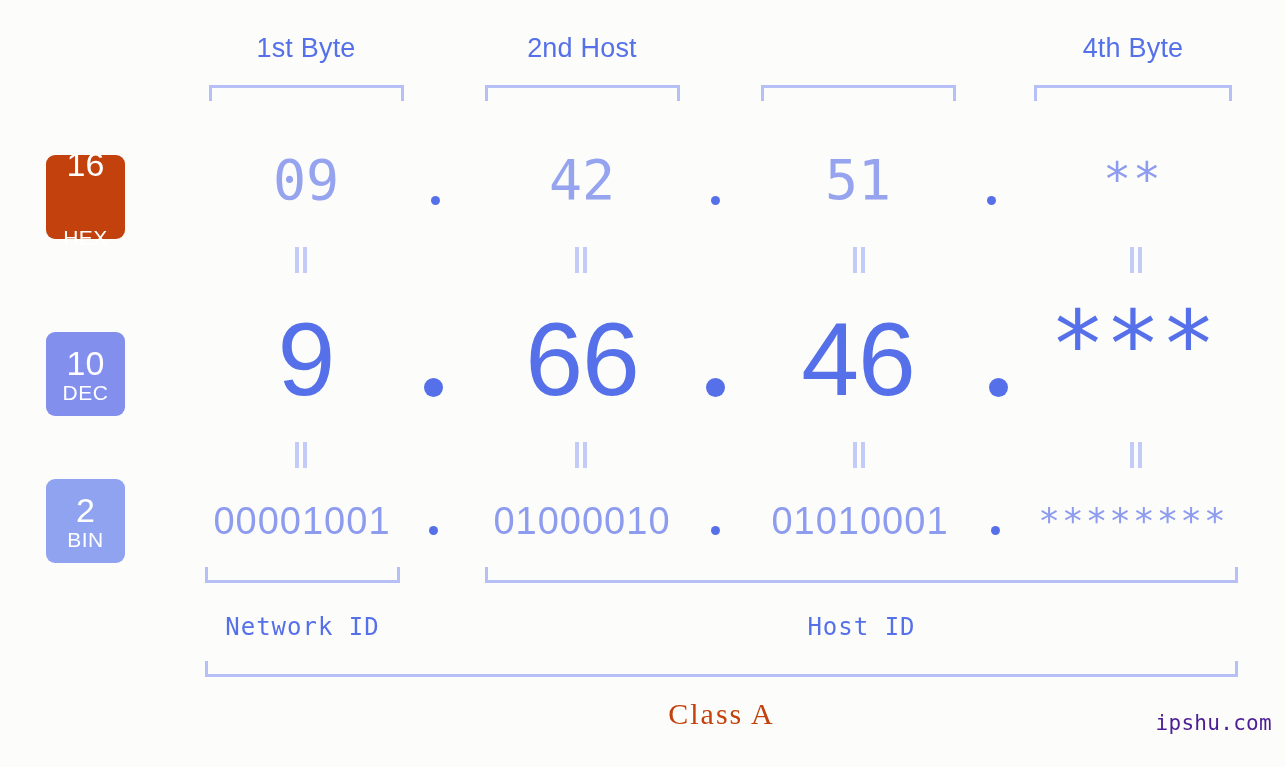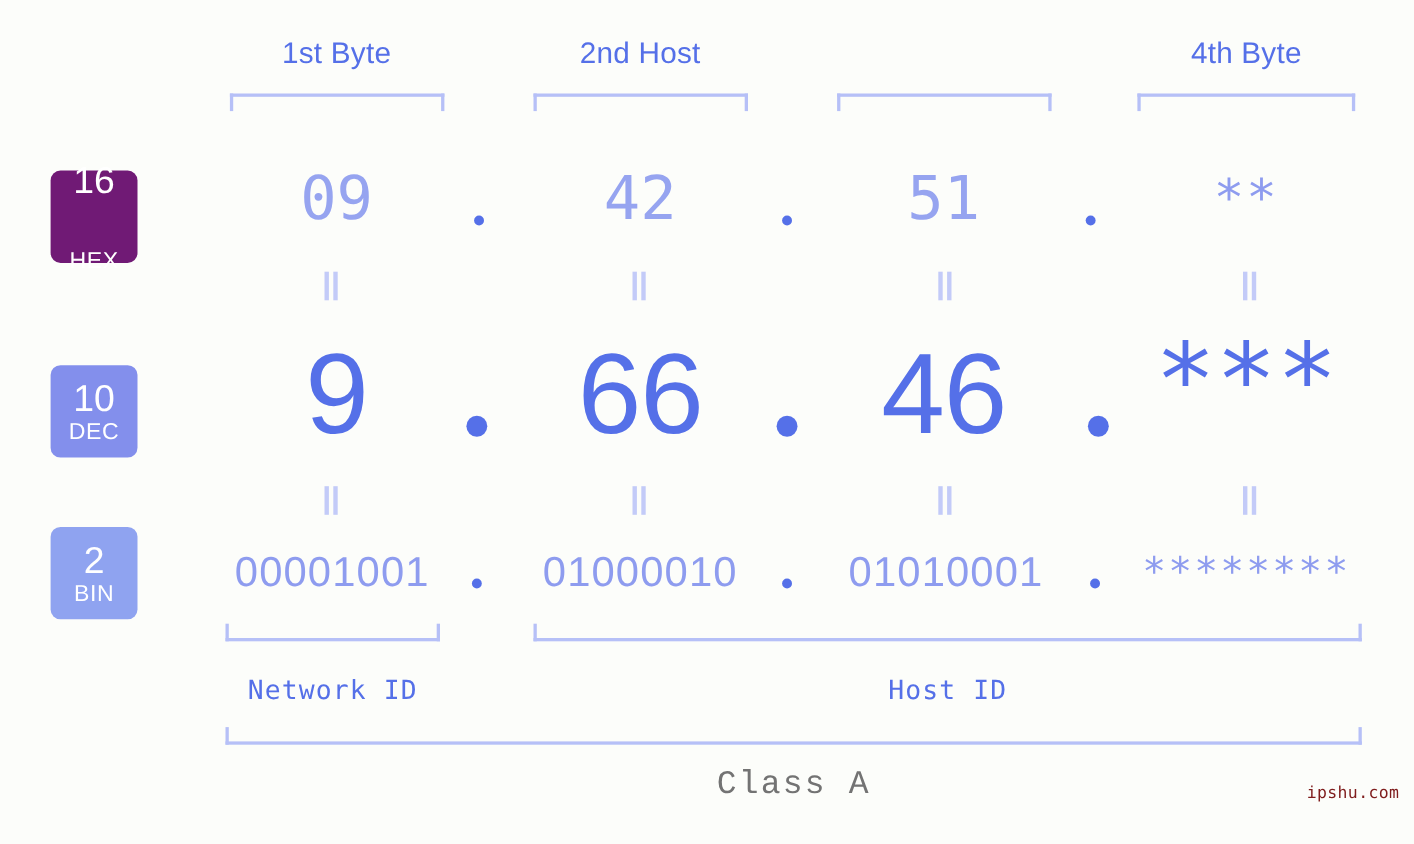--- a/index.html
+++ b/index.html
@@ -182,52 +182,52 @@
     font-family: "DejaVu Sans Mono", monospace;
     font-size: 24px;
     color: #5570e8;
     letter-spacing: 1px;
     white-space: nowrap;
   }
 
   .classlabel {
     position: absolute;
     text-align: center;
-    font-family: Liberation Mono, monospace;
+    font-family: Liberation Serif, serif;
     font-size: 30px;
-    color: #737373;
+    color: #c2410c;
     letter-spacing: 2px;
     white-space: nowrap;
   }
 
   .watermark {
     position: absolute;
     right: 13px;
     top: 711px;
     font-family: "DejaVu Sans Mono", monospace;
-    font-size: 15px;
-    color: #7f1d1d;
+    font-size: 21px;
+    color: #4c1d95;
     letter-spacing: 0.3px;
   }
 </style>
 </head>
 <body>
 
 <div id="stage">
 
   <div class="byte-label" style="left:208px; width:196px;">1st Byte</div>
   <div class="byte-label" style="left:484px; width:196px;">2nd Host</div>
   <div class="byte-label" style="left:1034px; width:198px;">4th Byte</div>
 
   <div class="bracket-top" style="left:209px; top:85px; width:195px;"></div>
   <div class="bracket-top" style="left:485px; top:85px; width:195px;"></div>
   <div class="bracket-top" style="left:761px; top:85px; width:195px;"></div>
   <div class="bracket-top" style="left:1034px; top:85px; width:198px;"></div>
 
-  <div class="badge" style="top:155px; background:#701a75;gap:44px;">
+  <div class="badge" style="top:155px; background:#c2410c;gap:44px;">
     <span class="num">16</span>
     <span class="nm">HEX</span>
   </div>
   <div class="badge" style="top:316px; background:#838fec;margin-top:16px;">
     <span class="num">10</span>
     <span class="nm">DEC</span>
   </div>
   <div class="badge" style="top:479px; background:#8fa3f0;">
     <span class="num">2</span>
     <span class="nm">BIN</span>

